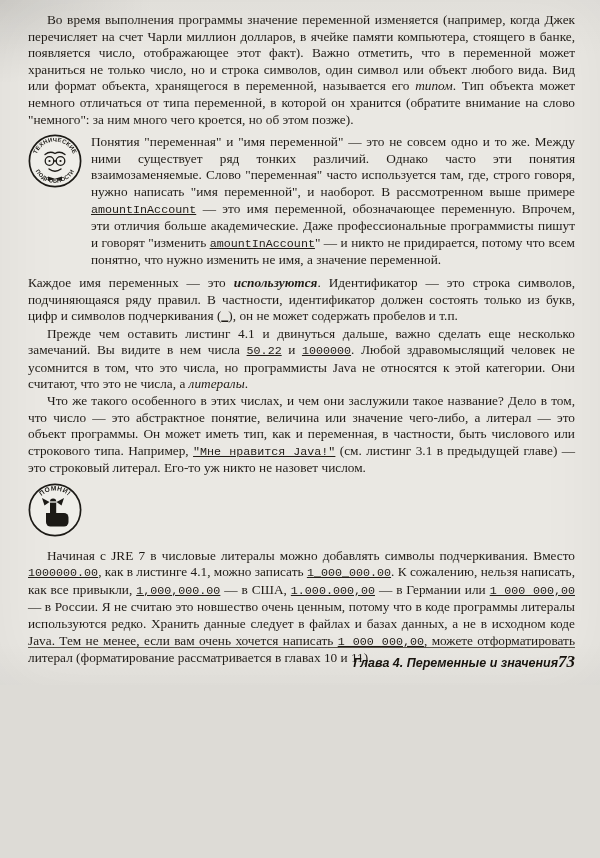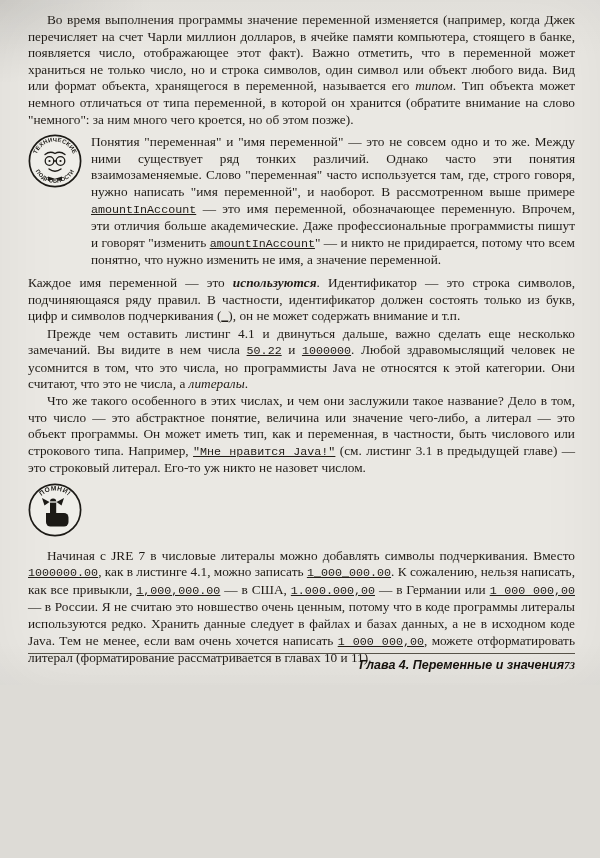--- a/index.html
+++ b/index.html
@@ -39,21 +39,21 @@
     position:absolute;left:28px;right:25px;bottom:13px;
   }
   .footer-rule{border-top:1.5px solid #575349;margin-bottom:4px;}
   .footer-row{display:flex;justify-content:flex-end;align-items:baseline;}
   .footer-chapter{
     font-family:"Liberation Sans",sans-serif;
     font-weight:bold;font-style:italic;font-size:12.5px;color:#17130e;
   }
   .footer-pagenum{
     font-family:"Liberation Serif",serif;
-    font-weight:bold;font-style:italic;font-size:11px;color:#17130e;
+    font-weight:bold;font-style:italic;font-size:17px;color:#17130e;
   }
 </style>
 </head>
 <body>
 
 <div class="page">
   <div class="page-body">
       <p class="bp ind"><span>Во время выполнения программы значение переменной изменяется (например, когда Джек перечисляет на счет Чарли миллион долларов, в ячейке памяти компьютера, стоящего в банке, появляется число, отображающее этот факт). Важно отметить, что в переменной может храниться не только число, но и строка символов, один символ или объект любого вида. Вид или формат объекта, хранящегося в переменной, называется его </span><span class="it">типом</span><span>. Тип объекта может немного отличаться от типа переменной, в которой он хранится (обратите внимание на слово "немного": за ним много чего кроется, но об этом позже).</span></p>
       <div class="note">
         <div class="note-icon"><svg width="54" height="54" viewBox="0 0 54 54" aria-hidden="true">
@@ -73,21 +73,21 @@
       </g>
       <g fill="#1c1a16">
         <circle cx="21.5" cy="27" r="1.1"></circle>
         <circle cx="32.5" cy="27" r="1.1"></circle>
         <path d="M 20,42.5 L 27,44.8 L 20,47 Z"></path>
         <path d="M 34,42.5 L 27,44.8 L 34,47 Z"></path>
       </g>
     </svg></div>
         <div class="note-text"><span>Понятия "переменная" и "имя переменной" — это не совсем одно и то же. Между ними существует ряд тонких различий. Однако часто эти понятия взаимозаменяемые. Слово "переменная" часто используется там, где, строго говоря, нужно написать "имя переменной", и наоборот. В рассмотренном выше примере </span><span class="code">amountInAccount</span><span> — это имя переменной, обозначающее переменную. Впрочем, эти отличия больше академические. Даже профессиональные программисты пишут и говорят "изменить </span><span class="code">amountInAccount</span><span>" — и никто не придирается, потому что всем понятно, что нужно изменить не имя, а значение переменной.</span></div>
       </div>
-      <p class="bp"><span>Каждое имя переменной — это </span><span class="bi">используются</span><span>. Идентификатор — это строка символов, подчиняющаяся ряду правил. В частности, идентификатор должен состоять только из букв, цифр и символов подчеркивания (</span><span class="code">_</span><span>), он не может содержать внимание и т.п.</span></p>
+      <p class="bp"><span>Каждое имя переменных — это </span><span class="bi">используются</span><span>. Идентификатор — это строка символов, подчиняющаяся ряду правил. В частности, идентификатор должен состоять только из букв, цифр и символов подчеркивания (</span><span class="code">_</span><span>), он не может содержать пробелов и т.п.</span></p>
       <p class="bp ind"><span>Прежде чем оставить листинг 4.1 и двинуться дальше, важно сделать еще несколько замечаний. Вы видите в нем числа </span><span class="code">50.22</span><span> и </span><span class="code">1000000</span><span>. Любой здравомыслящий человек не усомнится в том, что это числа, но программисты Java не относятся к этой категории. Они считают, что это не числа, а </span><span class="it">литералы</span><span>.</span></p>
       <p class="bp ind"><span>Что же такого особенного в этих числах, и чем они заслужили такое название? Дело в том, что число — это абстрактное понятие, величина или значение чего-либо, а литерал — это объект программы. Он может иметь тип, как и переменная, в частности, быть числового или строкового типа. Например, </span><span class="code">"Мне нравится Java!"</span><span> (см. листинг 3.1 в предыдущей главе) — это строковый литерал. Его-то уж никто не назовет числом.</span></p>
       <div class="note">
         <div class="note-icon"><svg width="54" height="54" viewBox="0 0 54 54" aria-hidden="true">
     <circle cx="27" cy="27" r="25.6" fill="#efeee9" stroke="#1c1a16" stroke-width="1.7"></circle>
     <defs>
               <path id="arcT6" d="M 7.5,27 A 19.5,19.5 0 0 1 46.5,27" fill="none"></path>
             </defs>
     <text font-family="Liberation Sans, sans-serif" font-weight="bold" fill="#1c1a16" font-size="6.6" letter-spacing="0.5"><textPath href="#arcT6" startOffset="50%" text-anchor="middle">ПОМНИ!</textPath></text>
     <g fill="#1c1a16">

